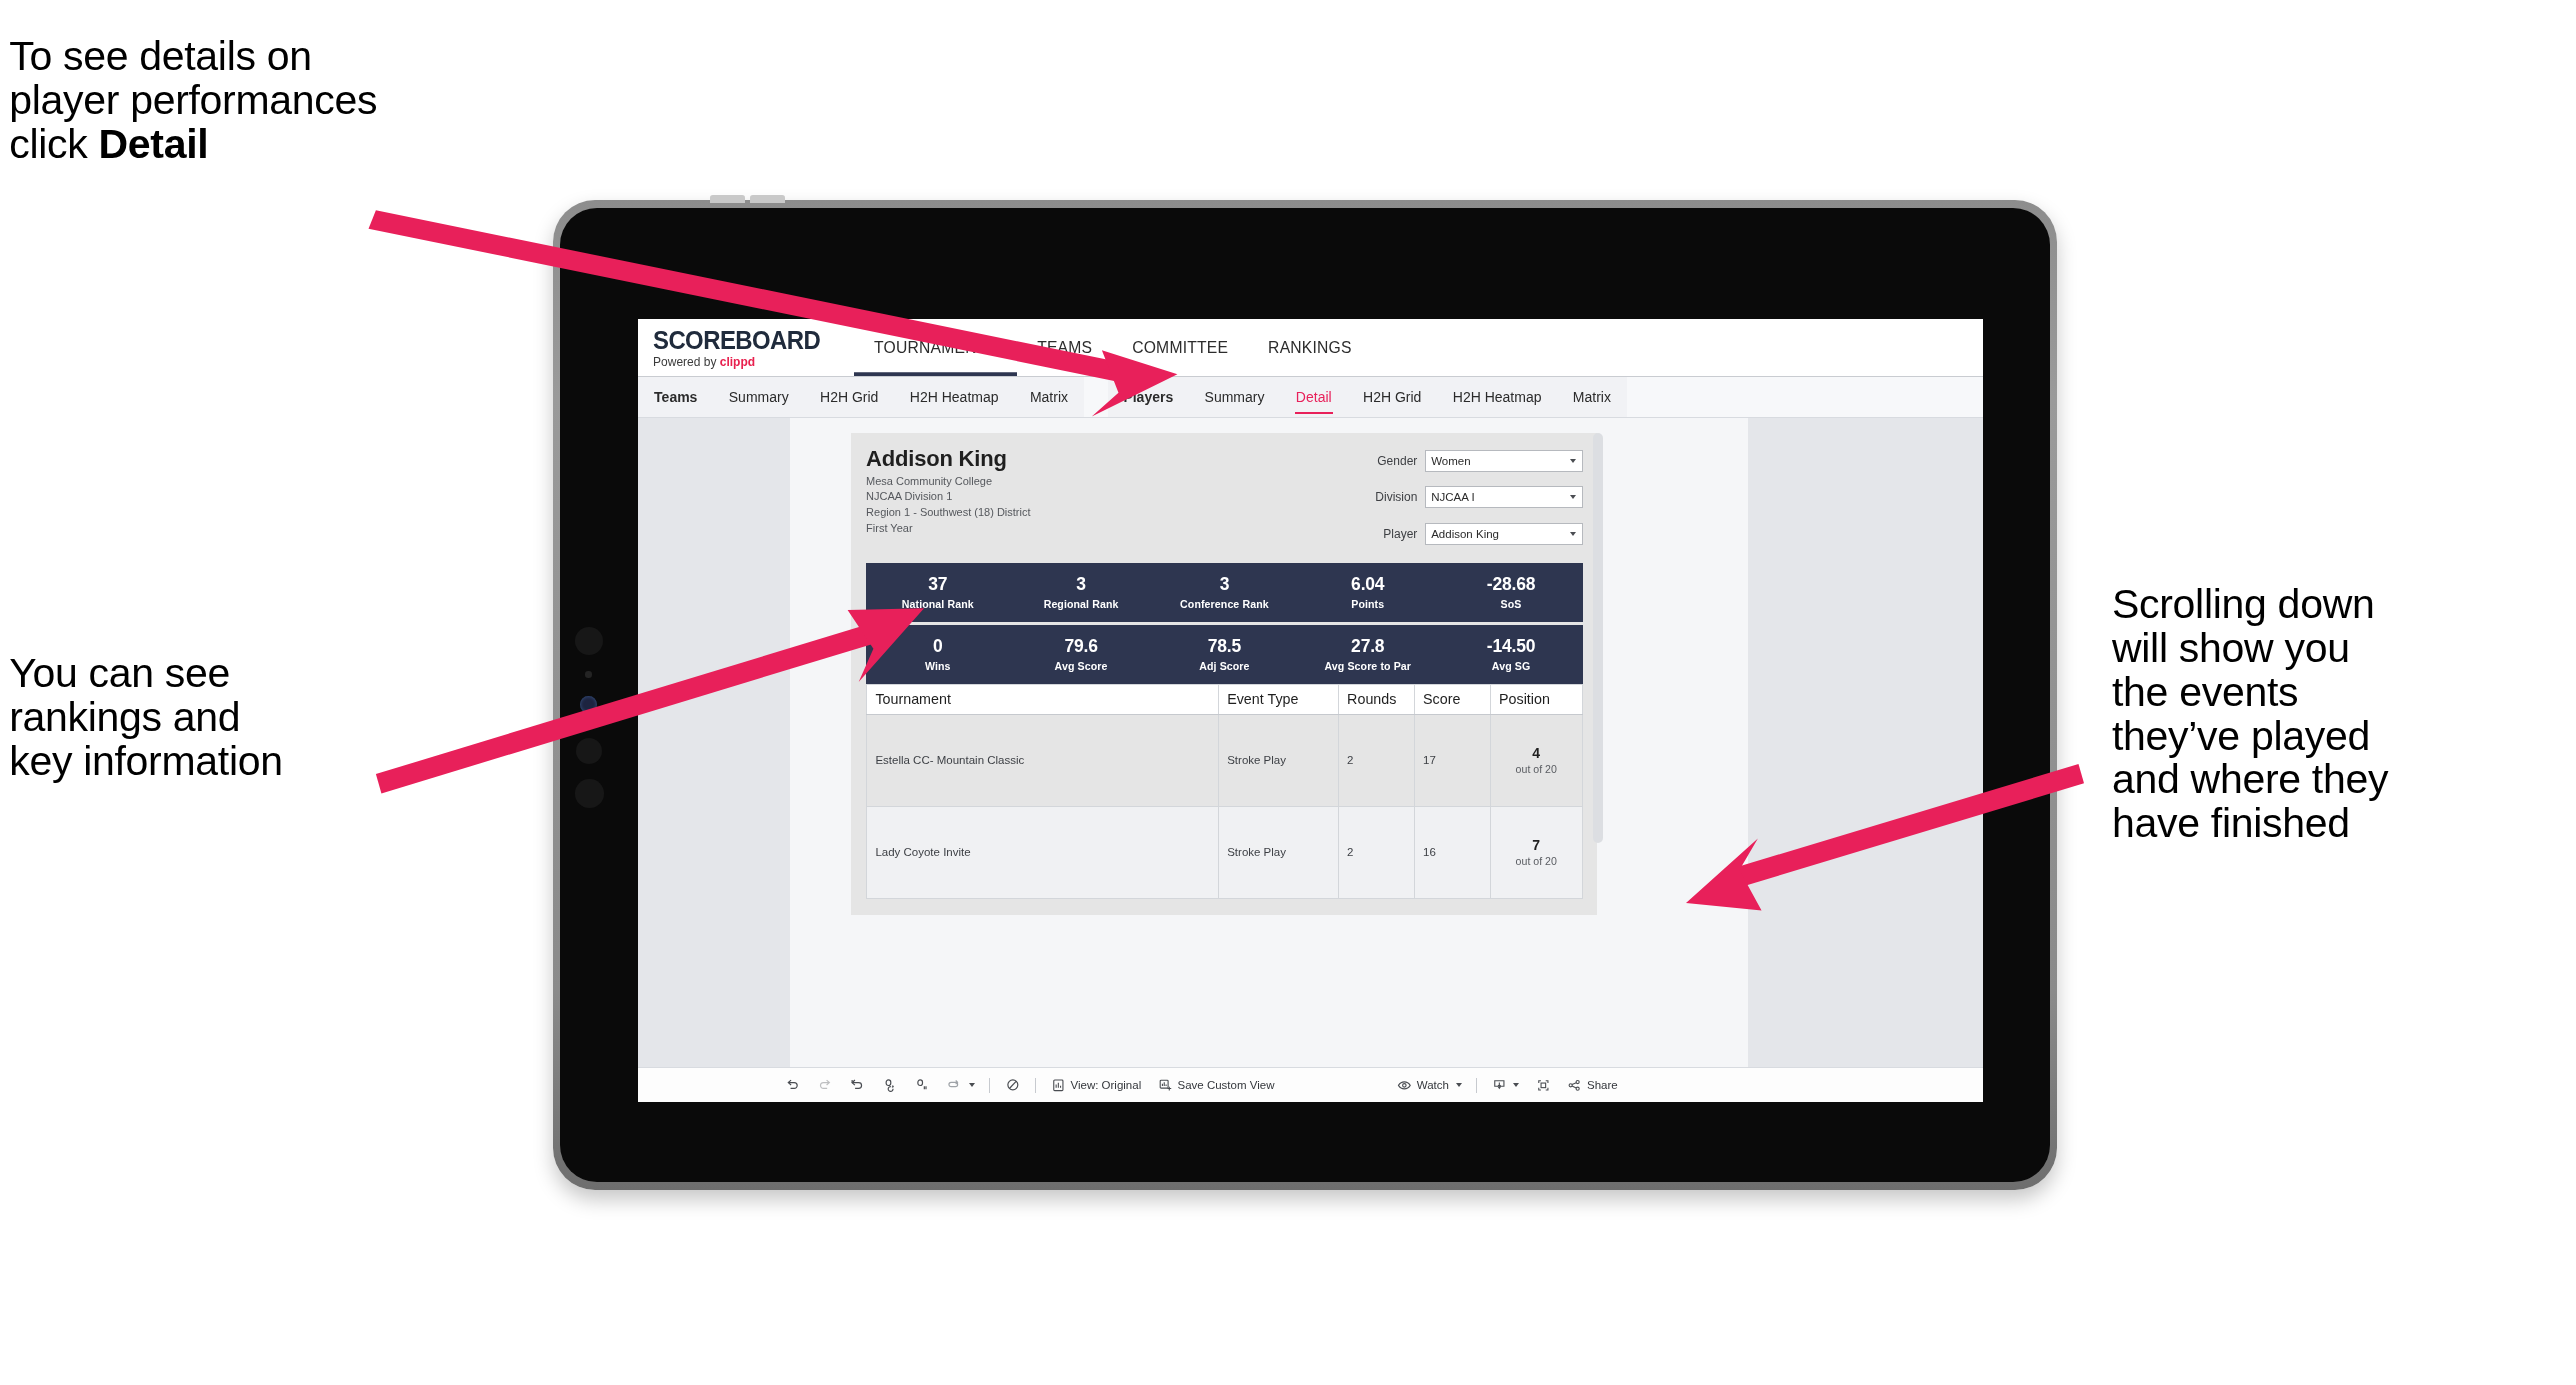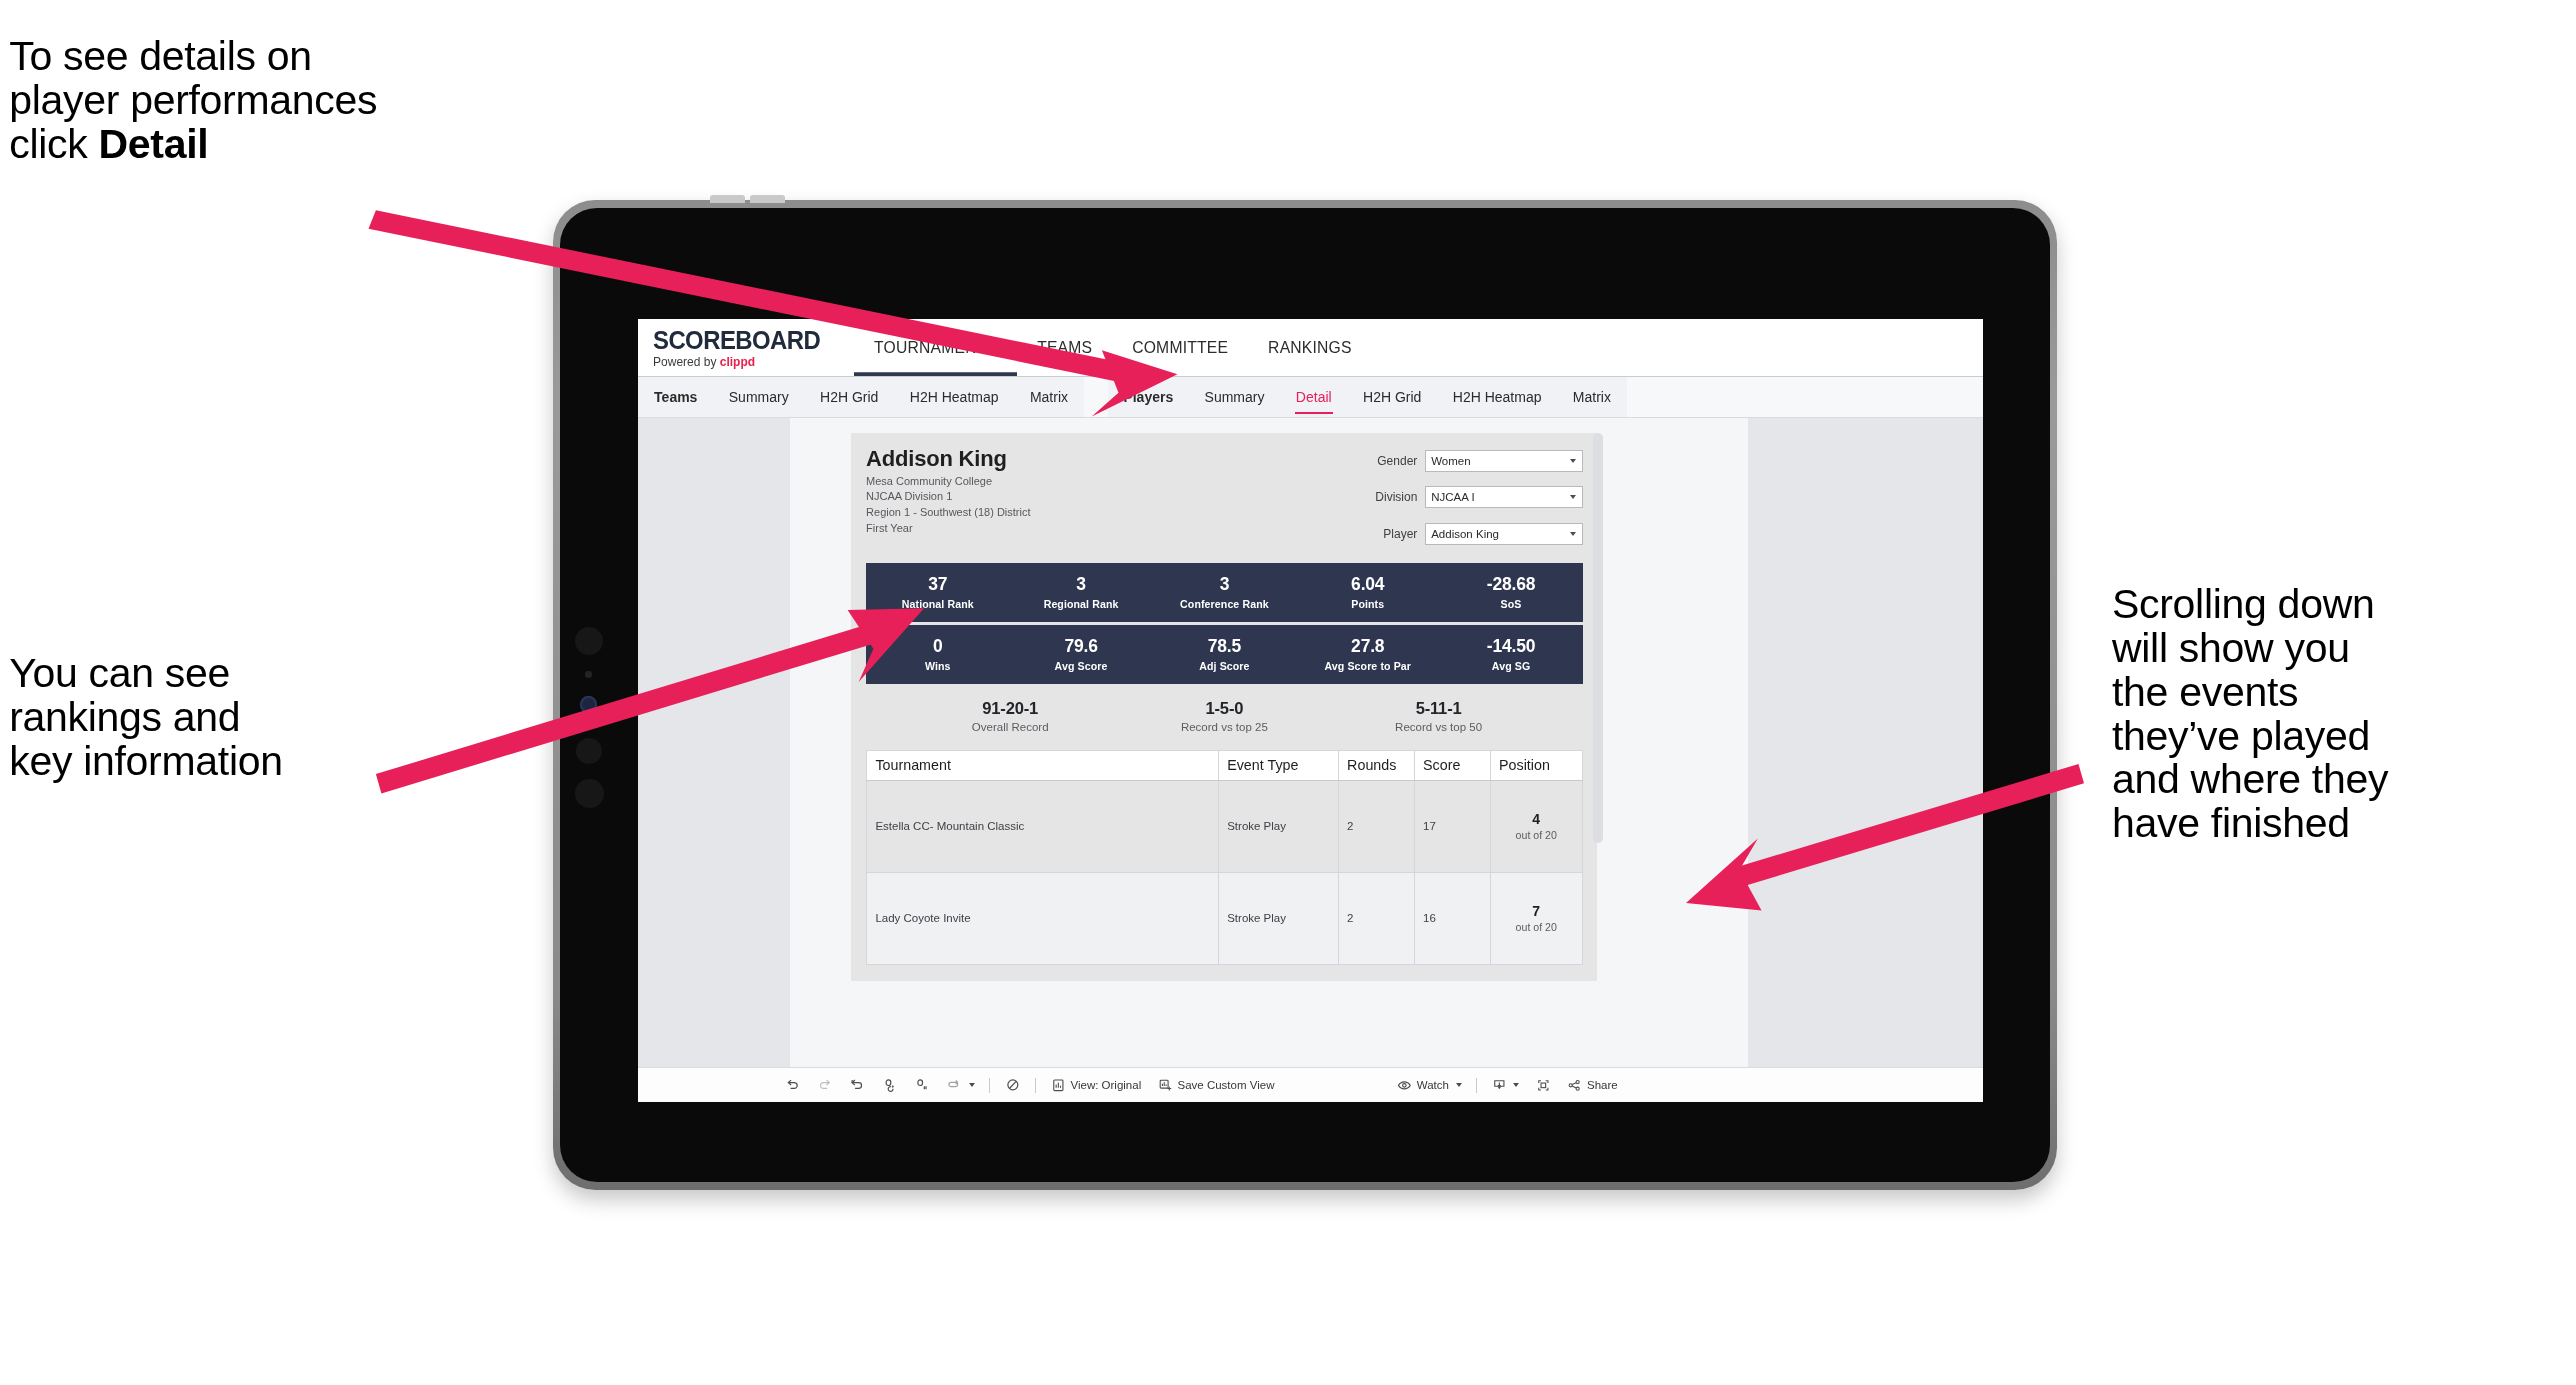--- a/index.html
+++ b/index.html
@@ -331,34 +331,20 @@
                 <div class="stat">
                   <div class="v">27.8</div>
                   <div class="l">Avg Score to Par</div>
                 </div>
                 <div class="stat">
                   <div class="v">-14.50</div>
                   <div class="l">Avg SG</div>
                 </div>
               </div>
 
-              <div id="records">
-                <div class="rec">
-                  <div class="v">91-20-1</div>
-                  <div class="l">Overall Record</div>
-                </div>
-                <div class="rec">
-                  <div class="v">1-5-0</div>
-                  <div class="l">Record vs top 25</div>
-                </div>
-                <div class="rec">
-                  <div class="v">5-11-1</div>
-                  <div class="l">Record vs top 50</div>
-                </div>
-              </div>
 
               <table id="tt">
                 <colgroup>
                   <col class="col-tour">
                     <col class="col-type">
                     <col class="col-rounds">
                     <col class="col-score">
                     <col class="col-pos">
                 </colgroup>
                 <thead>

